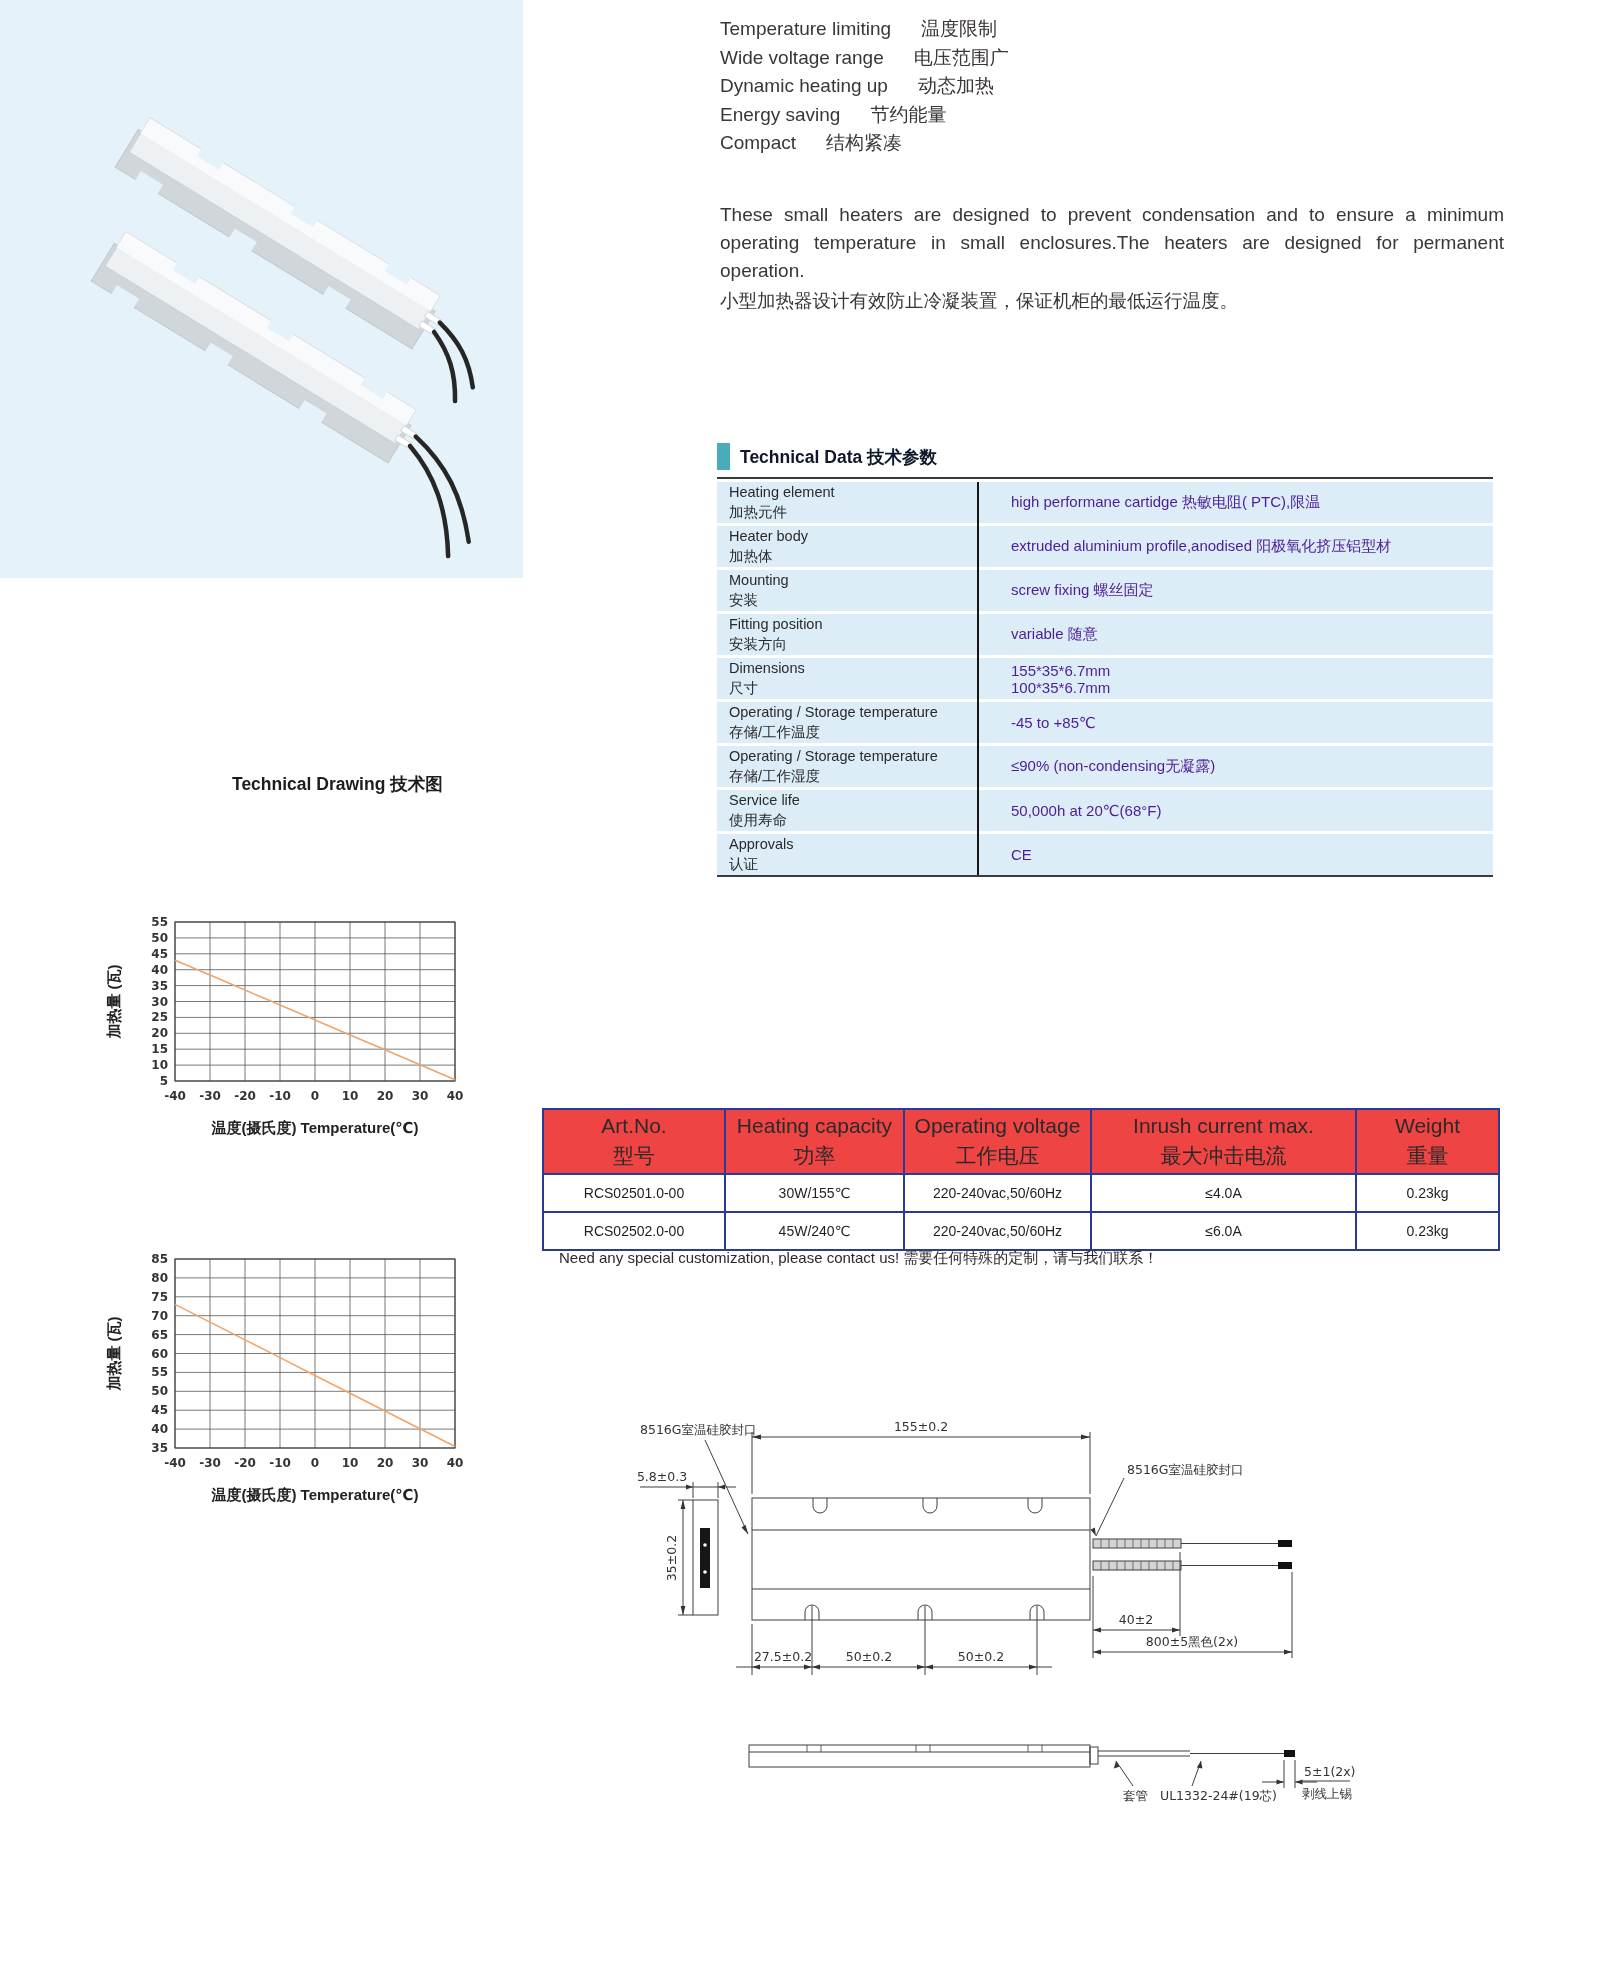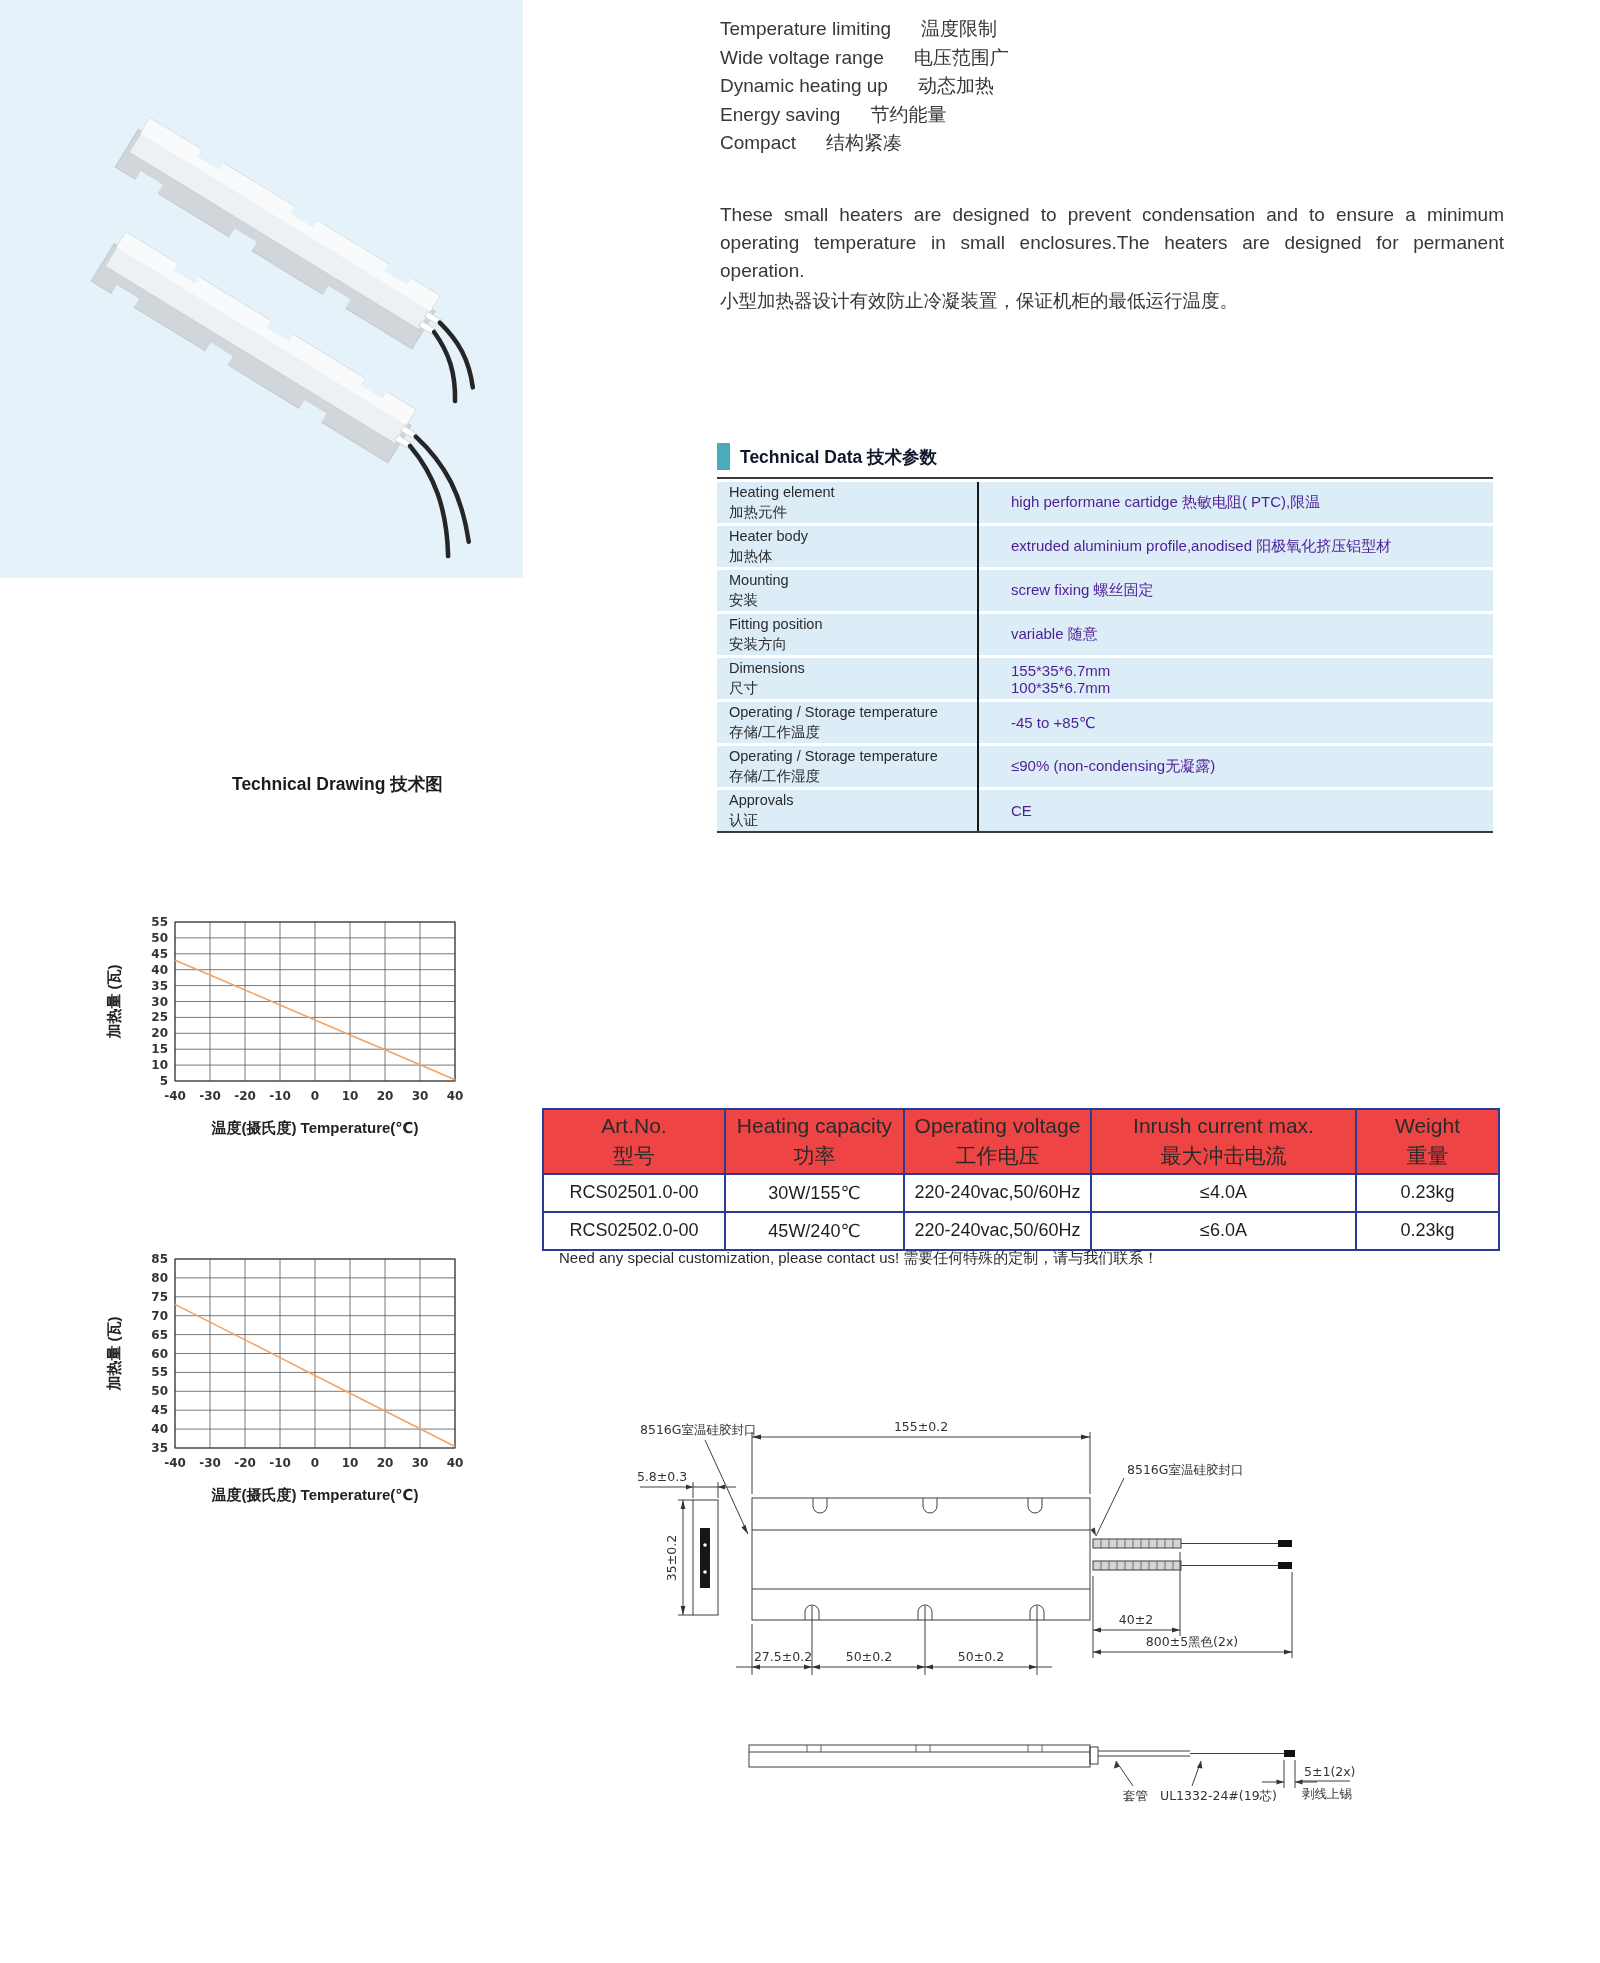--- a/index.html
+++ b/index.html
@@ -28,21 +28,21 @@
 
   .drawing-title{position:absolute;left:232px;top:772px;font-size:17.5px;font-weight:600;color:#1d1d1d;}
 
   .chart-svg{position:absolute;}
   #chart0{left:95px;top:912px;}
   #chart1{left:95px;top:1248px;}
 
   .product-table{position:absolute;left:542px;top:1108px;width:956px;border-collapse:collapse;table-layout:fixed;}
   .product-table th,.product-table td{border:2px solid #2c3a96;text-align:center;font-weight:400;}
   .product-table th{background:#ef4444;height:52px;font-size:21px;line-height:1.45;color:#2a2a2a;}
-  .product-table td{height:34px;font-size:18px;background:#fff;color:#1f1f1f;}
+  .product-table td{height:34px;font-size:14px;background:#fff;color:#1f1f1f;}
 
   .note{position:absolute;left:559px;top:1249px;font-size:15px;color:#2a2a2a;}
 
   .drawing{position:absolute;left:490px;top:1390px;}
   .drawing text{font-size:12.5px;fill:#333;font-family:"DejaVu Sans","Liberation Sans",sans-serif;}
 </style>
 </head>
 <body>
 
 <div class="page">
@@ -174,20 +174,29 @@
             <span>-45 to +85℃</span>
           </div>
         </div>
       <div class="tech-row">
           <div class="cell-l">
             <span>Operating / Storage temperature</span>
             <span>存储/工作湿度</span>
           </div>
           <div class="cell-r">
             <span>≤90% (non-condensing无凝露)</span>
+          </div>
+        </div>
+      <div class="tech-row">
+          <div class="cell-l">
+            <span>Service life</span>
+            <span>使用寿命</span>
+          </div>
+          <div class="cell-r">
+            <span>50,000h at 20℃(68°F)</span>
           </div>
         </div>
       <div class="tech-row">
           <div class="cell-l">
             <span>Approvals</span>
             <span>认证</span>
           </div>
           <div class="cell-r">
             <span>CE</span>
           </div>

